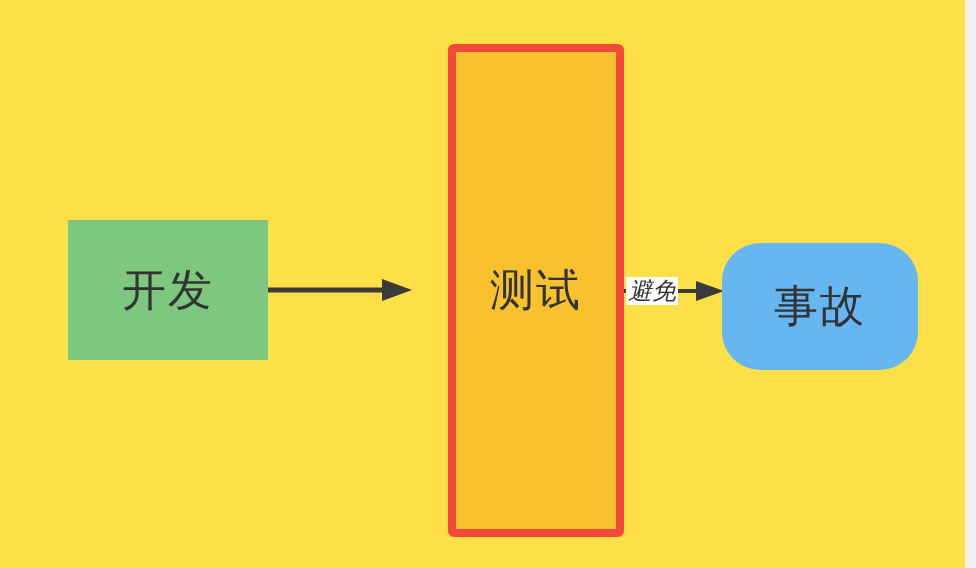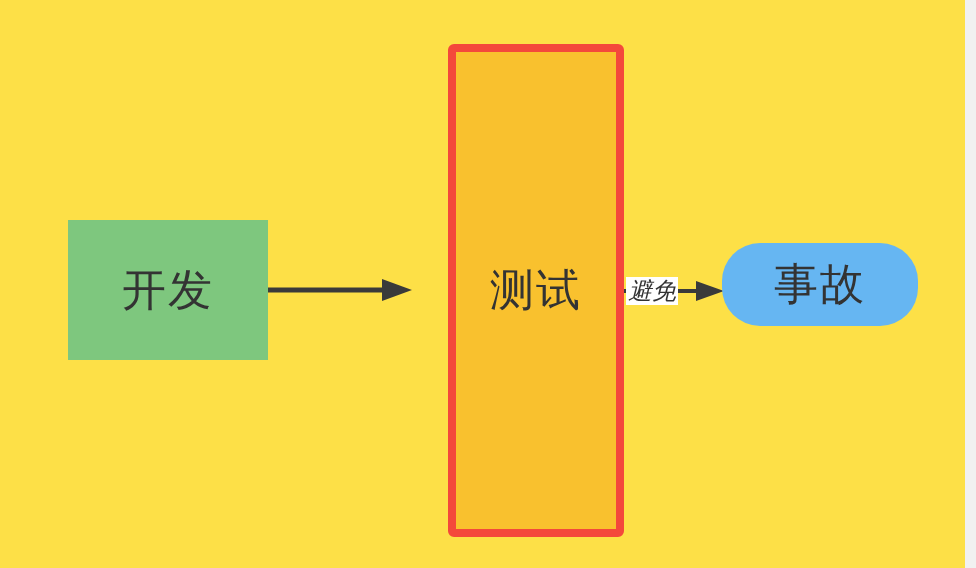--- a/index.html
+++ b/index.html
@@ -56,21 +56,21 @@
     height: 493px;
     background: #f9c12e;
     border: 8px solid #f4483b;
     border-radius: 6px;
     margin-left: 40px;
   }
   .node-accident {
     left: 722px;
     top: 243px;
     width: 196px;
-    height: 83px;
+    height: 127px;
     background: #66b6f2;
     border-radius: 38px;
   }
   .edge-label {
     position: absolute;
     left: 652px;
     top: 291px;
     transform: translate(-50%, -50%);
     background: #ffffff;
     color: #333333;

